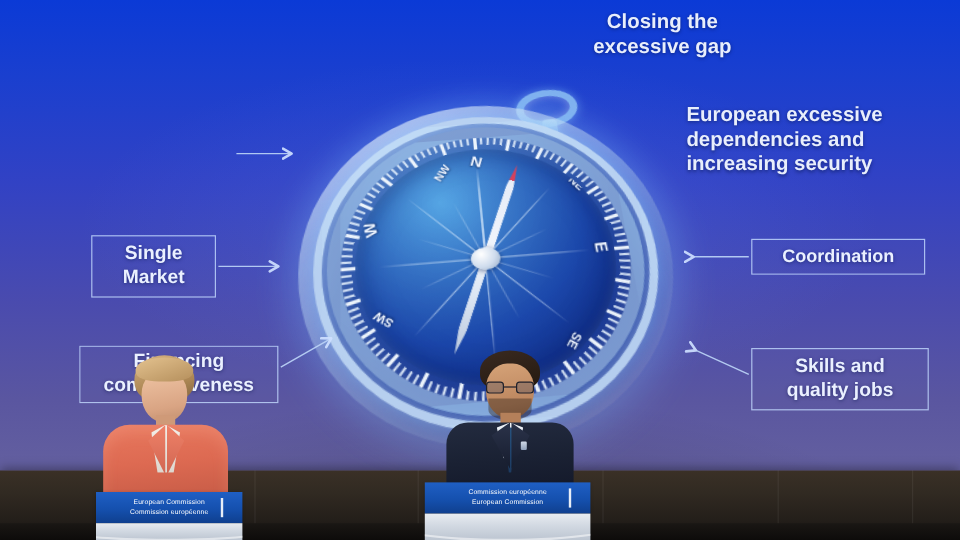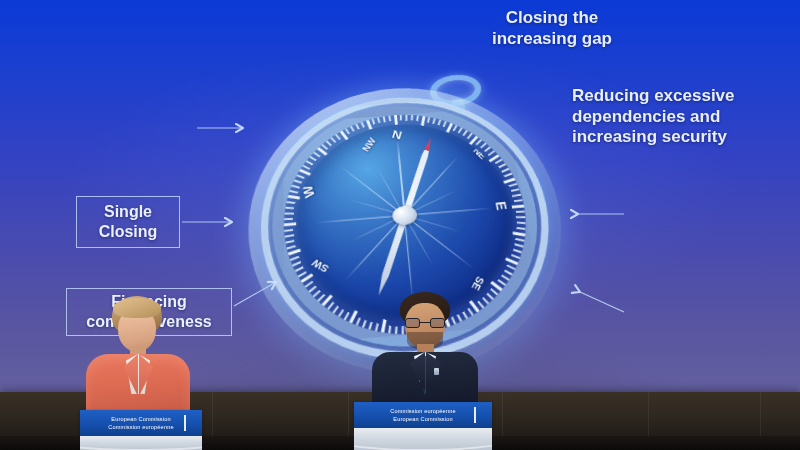--- a/index.html
+++ b/index.html
@@ -541,30 +541,32 @@
 
       <div class="needle">
         <div class="needle-n"></div>
         <div class="needle-s"></div>
       </div>
       <div class="needle-hub"></div>
     </div>
   </div>
 
 
-  <div class="plain-label lbl-closing">Closing the increasing gap</div>
-
-  <div class="plain-label lbl-reducing">Reducing excessive dependencies and increasing security</div>
-
-
-  <div class="box-label box-single">Single Closing</div>
+  <div class="plain-label lbl-closing">Closing the excessive gap</div>
+
+  <div class="plain-label lbl-reducing">European excessive dependencies and increasing security</div>
+
+
+  <div class="box-label box-single">Single Market</div>
 
   <div class="box-label box-fin">Financing competitiveness</div>
 
-
+  <div class="box-label box-coord">Coordination</div>
+
+  <div class="box-label box-skills">Skills and quality jobs</div>
 
   <svg class="connector" style="left:0;top:0;width:800px;height:450px">
     <defs>
       <marker id="arrR" markerWidth="9" markerHeight="9" refX="7" refY="4.5" orient="auto">
         <path d="M1,1 L7,4.5 L1,8" fill="none" stroke="#cfe0ff" stroke-width="1.8" stroke-linecap="round" stroke-linejoin="round"></path>
       </marker>
       <marker id="arrL" markerWidth="9" markerHeight="9" refX="2" refY="4.5" orient="auto">
         <path d="M8,1 L2,4.5 L8,8" fill="none" stroke="#cfe0ff" stroke-width="1.8" stroke-linecap="round" stroke-linejoin="round"></path>
       </marker>
     </defs>

